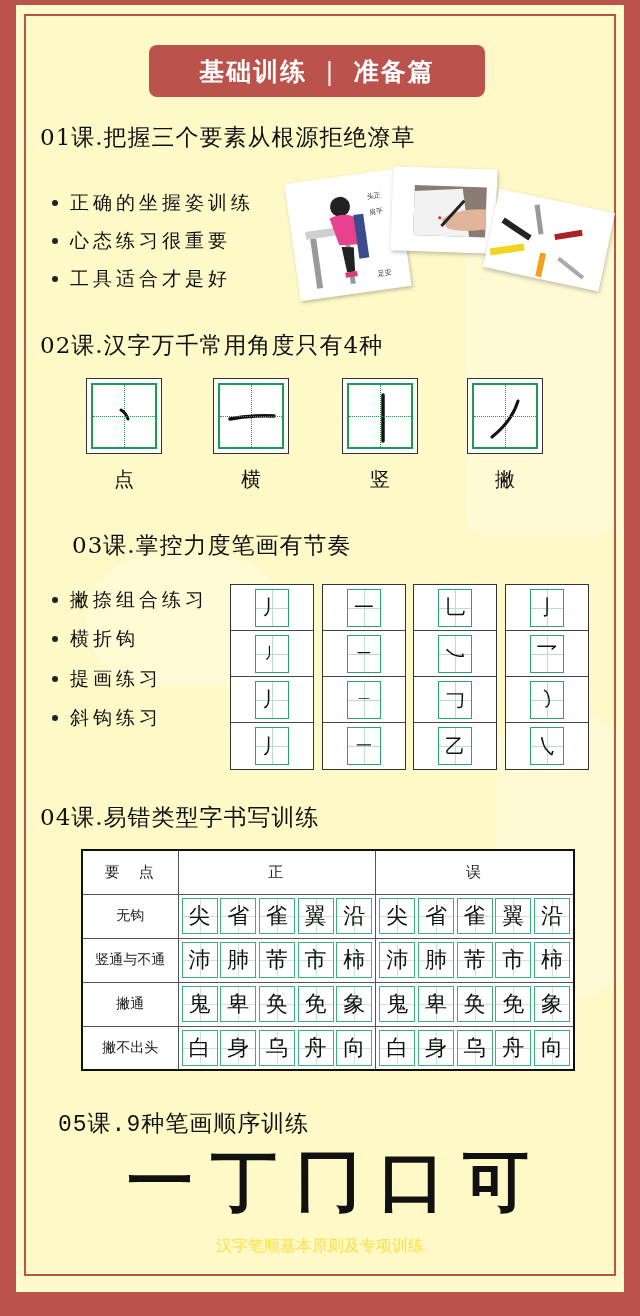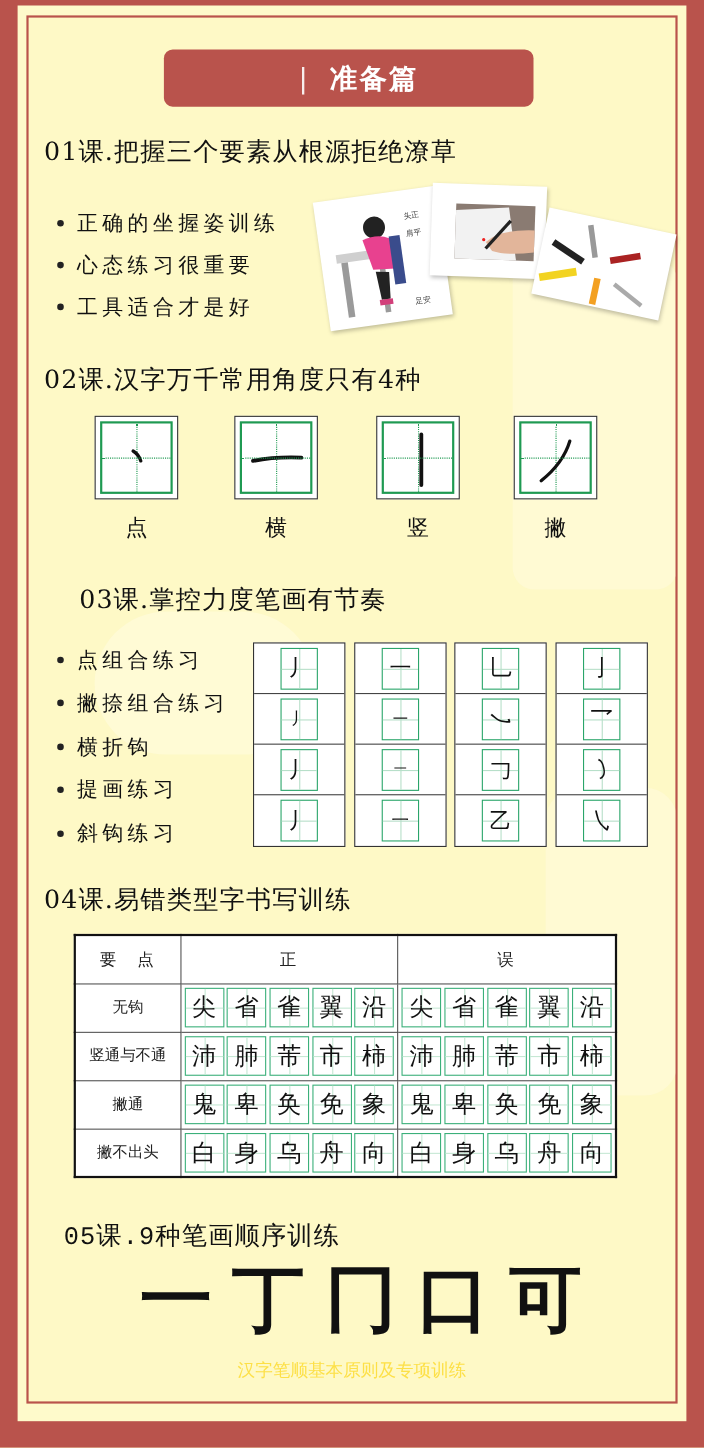--- a/index.html
+++ b/index.html
@@ -52,21 +52,21 @@
   .stroke-label { position: absolute; font-size: 20px; color: #111; width: 76px; text-align: center; }
   
   .sp-col { position: absolute; width: 84px; border: 1px solid #333; background: #fff; }
   .sp-cell { height: 46px; border-bottom: 1px solid #444; display: flex; align-items: center; justify-content: center; }
   .sp-cell:last-child { border-bottom: none; }
   .sp-box { width: 34px; height: 38px; border: 1.5px solid #2aa56a; position: relative; display:flex; align-items:center; justify-content:center; font-size: 20px; color:#111; }
   .sp-box::before { content:""; position:absolute; left:50%; top:0; bottom:0; border-left:1px solid #b7dfc9; }
   .sp-box::after { content:""; position:absolute; top:50%; left:0; right:0; border-top:1px solid #b7dfc9; }
   .sp-box span { position: relative; z-index: 1; }
   
-  .err-table { position: absolute; left: 67px; top: 849px; width: 494px; border: 2px solid #111; background: #fff; border-collapse: collapse; }
+  .err-table { position: absolute; left: 81px; top: 849px; width: 494px; border: 2px solid #111; background: #fff; border-collapse: collapse; }
   .err-table td, .err-table th { border: 1px solid #555; font-weight: normal; font-size: 14px; color: #222; text-align: center; }
   .err-table th { height: 44px; font-size: 15px; letter-spacing: 2px; }
   .err-table td.label { width: 96px; height: 44px; font-size: 14px; text-align: center; }
   .char-row { display: flex; justify-content: space-between; padding: 0 3px; }
   .char-box { width: 36px; height: 36px; border: 1.5px solid #3bb07a; position: relative; display: flex; align-items: center; justify-content: center; font-size: 22px; font-family: "DejaVu Serif", serif; color: #111; }
   .char-box::before { content:""; position:absolute; left:50%; top:0; bottom:0; border-left:1px solid #c6e8d4; }
   .char-box::after { content:""; position:absolute; top:50%; left:0; right:0; border-top:1px solid #c6e8d4; }
   .char-box span { position: relative; z-index: 1; }
   .order-row { position: absolute; left: 118px; top: 1148px; width: 420px; display: flex; justify-content: space-between; }
   .order-char { font-size: 66px; font-weight: bold; color: #111; font-family: "DejaVu Serif", serif; line-height: 1; width: 84px; text-align: center; }
@@ -76,20 +76,21 @@
 <body>
 
 <div class="outer"></div>
 <div class="inner-frame">
   <div class="bg-deco" style="left:440px;top:220px;width:150px;height:300px;border-radius:20px;opacity:0.5;"></div>
   <div class="bg-deco" style="left:60px;top:540px;width:200px;height:130px;border-radius:100px;opacity:0.6;"></div>
   <div class="bg-deco" style="left:470px;top:700px;width:120px;height:280px;border-radius:30px;opacity:0.5;"></div>
 </div>
 
 <div class="title-badge">
+  <span>基础训练</span>
   <span class="sep">|</span>
   <span>准备篇</span>
 </div>
 
 <div class="lesson-title" style="top:122px;">01课.把握三个要素从根源拒绝潦草</div>
 <ul class="bullet-list" style="left:52px;top:184px;">
   <li style="height:38px;font-family:Liberation Mono, monospace;">正确的坐握姿训练</li>
   <li style="height:38px;">心态练习很重要</li>
   <li style="height:38px;">工具适合才是好</li>
 </ul>
@@ -160,21 +161,20 @@
     </div>
 </div>
 
 <div class="stroke-label" style="left:86px;top:466px;">点</div>
 <div class="stroke-label" style="left:213px;top:466px;">横</div>
 <div class="stroke-label" style="left:342px;top:466px;">竖</div>
 <div class="stroke-label" style="left:467px;top:466px;">撇</div>
 
 <div class="lesson-title" style="top:530px;left:44px;margin-left:28px;">03课.掌控力度笔画有节奏</div>
 <ul class="bullet-list" style="left:52px;top:580px;">
-  <li style="height:39.5px;">点组合练习</li>
   <li style="height:39.5px;">撇捺组合练习</li>
   <li style="height:39.5px;">横折钩</li>
   <li style="height:39.5px;">提画练习</li>
   <li style="height:39.5px;">斜钩练习</li>
 </ul>
 
 <div class="sp-col" style="left:230px;top:584px;">
   <div class="sp-cell">
       <div class="sp-box">
         <span>丿</span>

